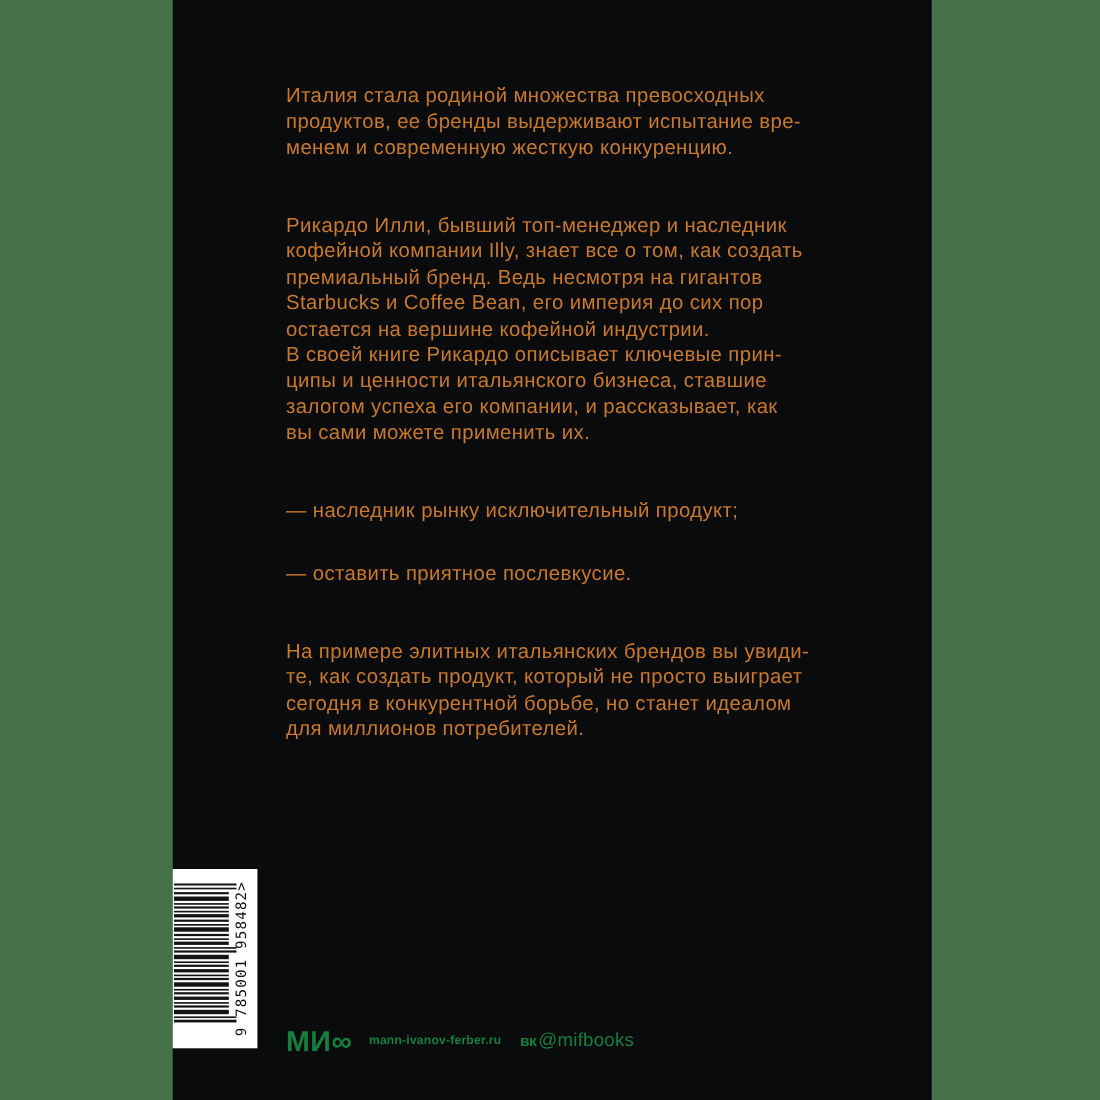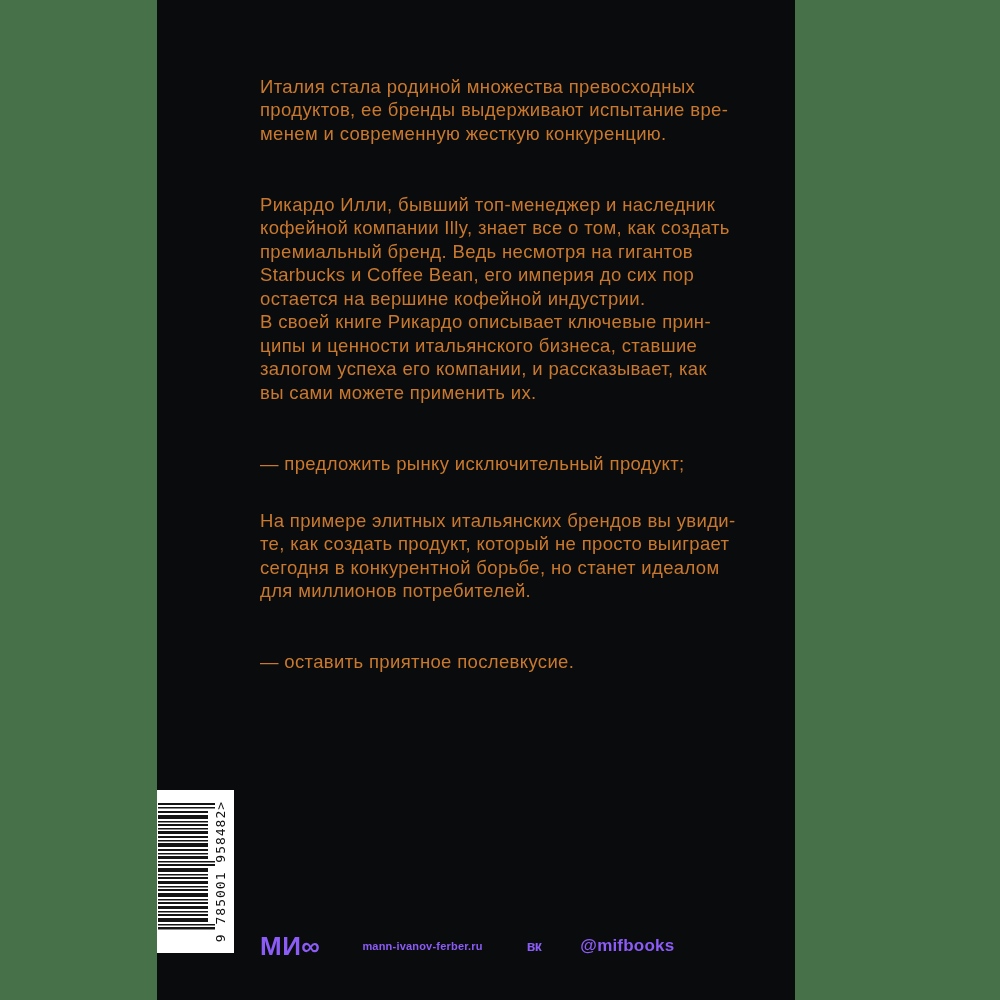--- a/index.html
+++ b/index.html
@@ -5,21 +5,21 @@
   html, body { margin: 0; padding: 0; }
   body {
     width: 1000px; height: 1000px;
     position: relative; overflow: hidden;
     background: #477149;
     font-family: "Liberation Sans", sans-serif;
   }
   .scene { position: absolute; inset: 0; }
   .book {
     position: absolute; left: 157px; top: 0;
-    width: 638px; height: 1000px;
+    width: 690px; height: 1000px;
     background: #0a0b0c;
   }
   .textblock {
     position: absolute; left: 103px; top: 51px; width: 545px;
     color: #c9792f;
     font-size: 18.5px; line-height: 23.5px; letter-spacing: 0.35px;
     white-space: pre-line;
   }
   .textblock p { margin: 0 0 24px 0; }
   .textblock p.tight { margin-bottom: 9px; }
@@ -38,53 +38,52 @@
     transform: rotate(-90deg) translate(-163px, 0);
     font-family: "DejaVu Sans Mono", monospace;
     font-size: 13px; letter-spacing: 1px;
     color: #111; text-align: center;
   }
 
   .footer {
     position: absolute; left: 103px; top: 931px;
     height: 30px;
     display: flex; align-items: center;
-    color: #8b5cf6;
-    gap: 27px;
+    color: #15803d;
   }
   .mif { font-size: 26px; font-weight: 700; letter-spacing: 0.5px; line-height: 1; }
   .url { font-size: 11px; font-weight: 700; margin-left: 15px; letter-spacing: 0.2px; }
   .vk  { font-size: 14px; font-weight: 800; margin-left: 17px; letter-spacing: -0.5px; text-align: center; }
-  .handle { font-size: 17px; font-weight: 700; margin-left: 12px; letter-spacing: 0.2px; }
+  .handle { font-size: 17px; font-weight: 400; margin-left: 2px; letter-spacing: 0.2px; }
 </style>
 </head>
 <body>
 
 <div class="scene">
   <div class="book">
 
     <div class="textblock">
       <p>Италия стала родиной множества превосходных
 продуктов, ее бренды выдерживают испытание вре-
 менем и современную жесткую конкуренцию.</p>
       <p>Рикардо Илли, бывший топ-менеджер и наследник
 кофейной компании Illy, знает все о том, как создать
 премиальный бренд. Ведь несмотря на гигантов
 Starbucks и Coffee Bean, его империя до сих пор
 остается на вершине кофейной индустрии.
 В своей книге Рикардо описывает ключевые прин-
 ципы и ценности итальянского бизнеса, ставшие
 залогом успеха его компании, и рассказывает, как
 вы сами можете применить их.</p>
-      <p class="bullet">— предложить рынку исключительный продукт;</p>
+      <p class="bullet">— наследник рынку исключительный продукт;</p>
+      <p>— оставить приятное послевкусие.</p>
       <p>На примере элитных итальянских брендов вы увиди-
 те, как создать продукт, который не просто выиграет
 сегодня в конкурентной борьбе, но станет идеалом
 для миллионов потребителей.</p>
-      <p>— оставить приятное послевкусие.</p>
     </div>
 
     <div class="barcode">
       <svg class="bars" width="58" height="128" viewBox="0 0 58 128" aria-hidden="true">
         <g fill="#141414">
           <rect x="0" y="0" width="57" height="2"></rect>
           <rect x="0" y="4" width="57" height="1.5"></rect>
           <rect x="0" y="8" width="50" height="2"></rect>
           <rect x="0" y="12" width="50" height="4"></rect>
           <rect x="0" y="18" width="50" height="1.5"></rect>

